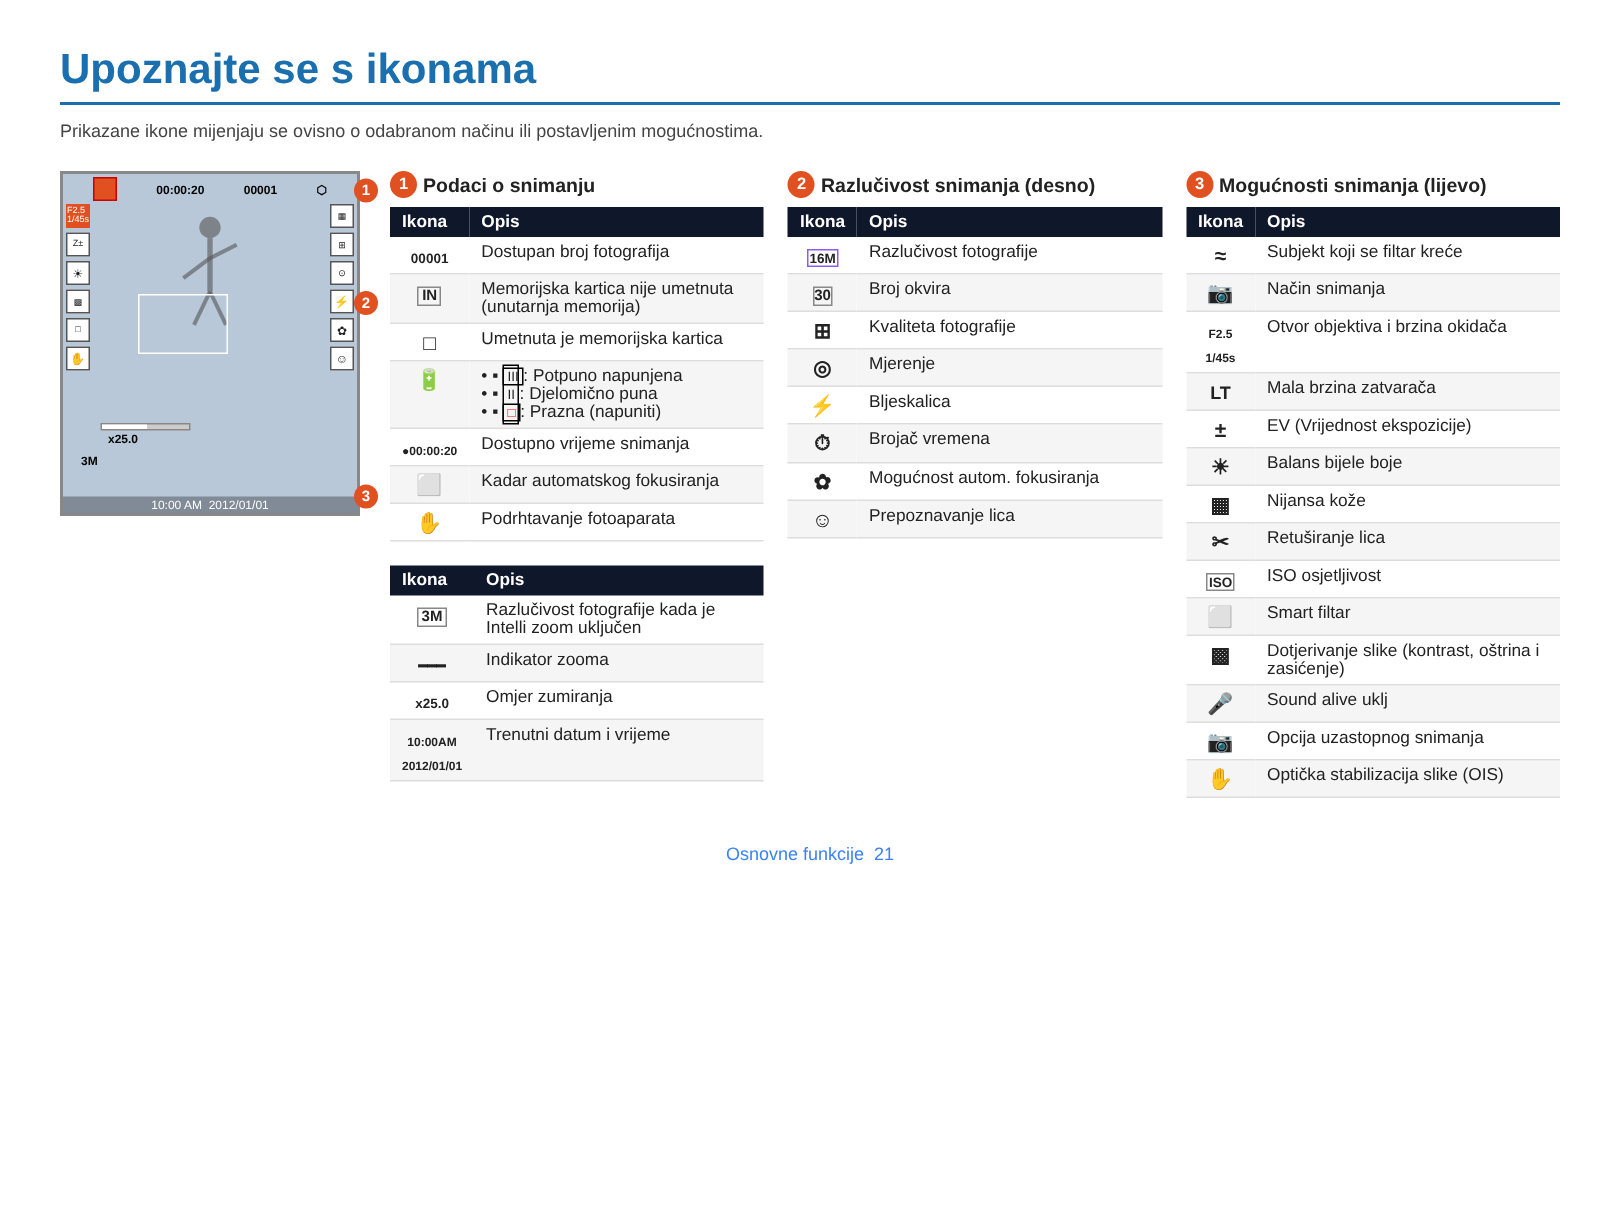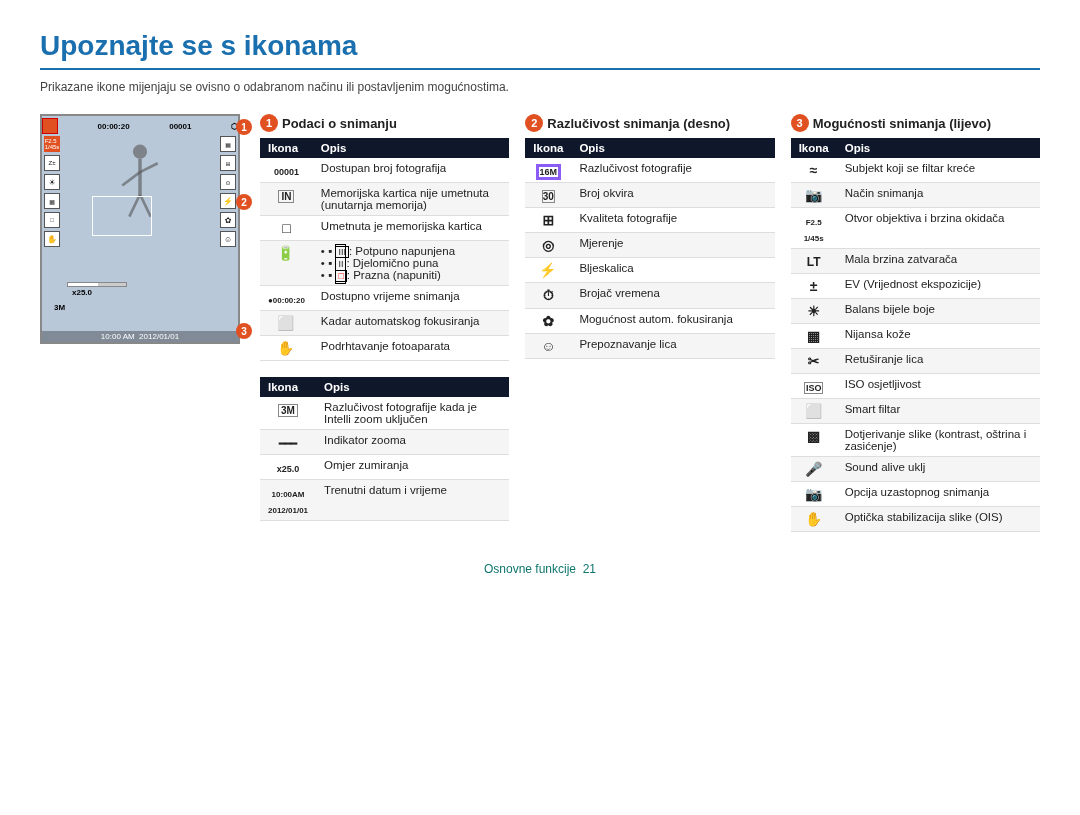--- a/index.html
+++ b/index.html
@@ -48,21 +48,21 @@
       background: #b8c8d8;
       width: 100%;
       height: 100%;
       position: relative;
     }
 
     .camera-top-bar {
       display: flex;
       justify-content: space-between;
       align-items: center;
-      padding: 2px 0;
+      padding: 2px 20px;
       font-size: 9px;
       font-weight: bold;
       color: #000;
     }
 
     .camera-left-icons {
       position: absolute;
       left: 2px;
       top: 20px;
       display: flex;
@@ -246,21 +246,21 @@
 
     ul.bullet-list li::before {
       content: "• ";
     }
 
     
     .page-footer {
       text-align: center;
       margin-top: 30px;
       font-size: 12px;
-      color: #0f766e;
+      color: #3b82f6;
     }
 
     .camera-wrapper {
       position: relative;
       width: 200px;
     }
 
     .zoom-bar {
       position: absolute;
       bottom: 55px;
@@ -436,21 +436,21 @@
       </div>
       <table>
         <thead>
           <tr>
             <th>Ikona</th>
             <th>Opis</th>
           </tr>
         </thead>
         <tbody>
           <tr>
-            <td class="icon-cell"><span class="icon-img" style="font-size:9px;border:3px solid #8b5cf6;padding:0 1px;">16M</span></td>
+            <td class="icon-cell"><span class="icon-img" style="font-size:9px;border:1px solid #8b5cf6;padding:0 1px;">16M</span></td>
             <td>Razlučivost fotografije</td>
           </tr>
           <tr>
             <td class="icon-cell"><span class="icon-img" style="font-size:10px;border:1px solid #888;">30</span></td>
             <td>Broj okvira</td>
           </tr>
           <tr>
             <td class="icon-cell"><span class="icon-img" style="font-size:14px;">⊞</span></td>
             <td>Kvaliteta fotografije</td>
           </tr>

